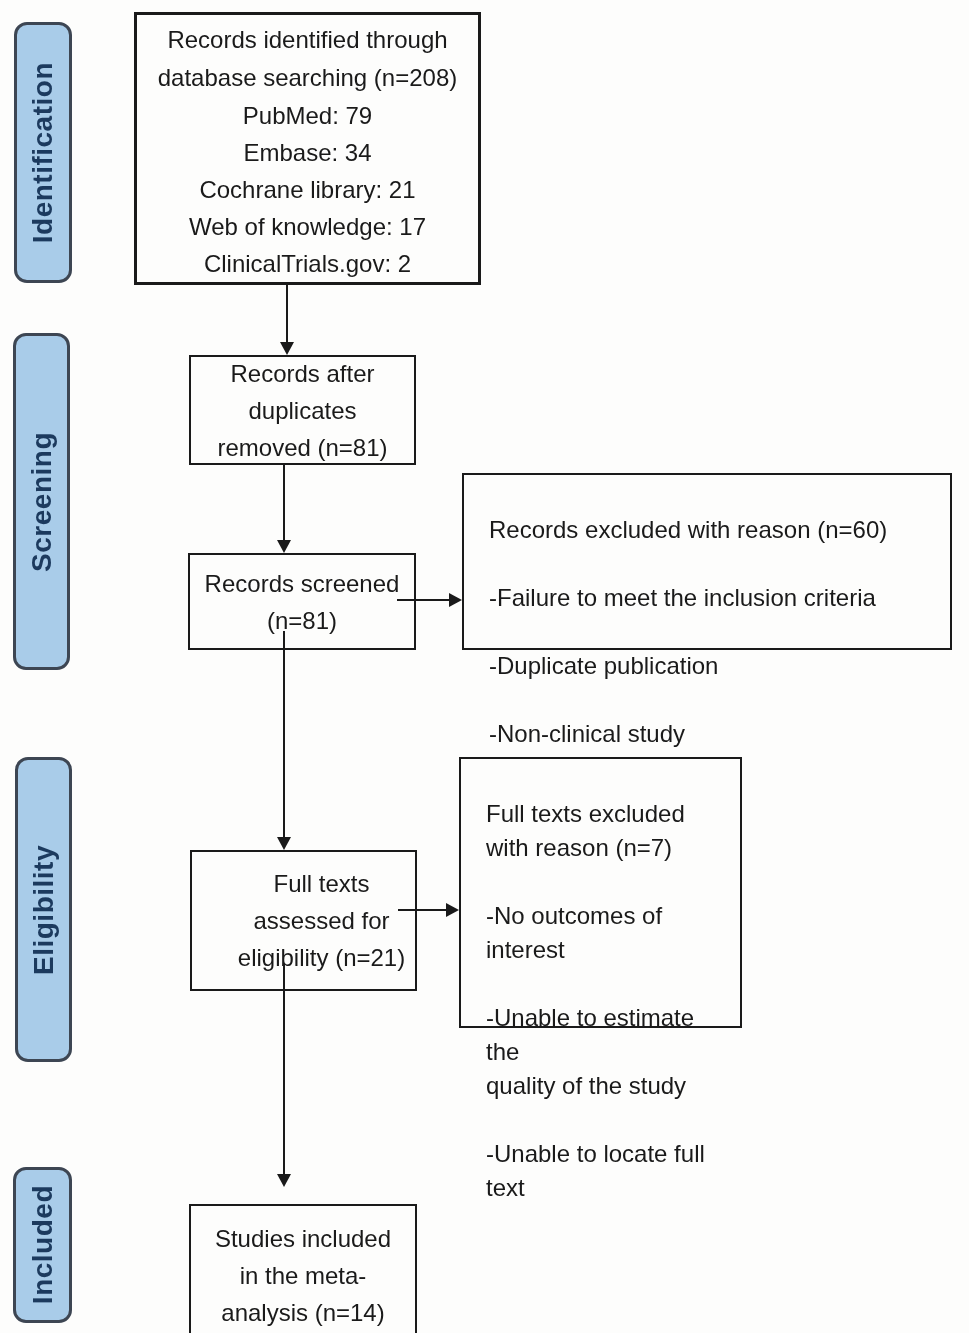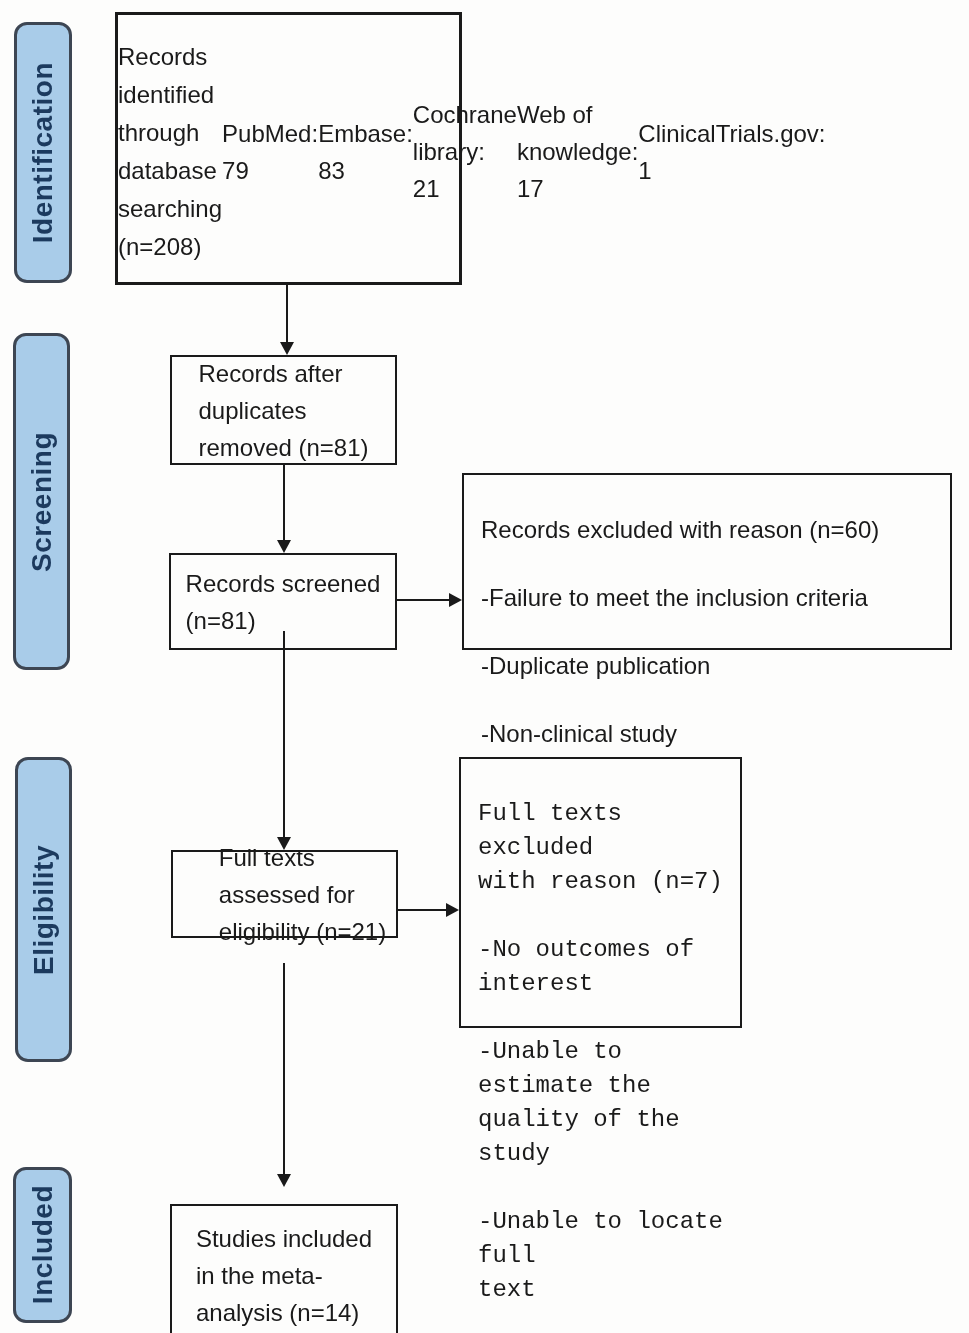--- a/index.html
+++ b/index.html
@@ -46,47 +46,48 @@
     position: absolute;
     background: #fdfdfc;
     border: 2px solid #1a1a1a;
     box-sizing: border-box;
     color: #1a1a1a;
     font-size: 24px;
     line-height: 37px;
   }
   .center-box {
     display: flex;
-    flex-direction: row;
+    flex-direction: column;
     align-items: center;
     justify-content: center;
-    text-align: left;
+    text-align: center;
     white-space: pre-line;
+    margin-left: 19px;
   }
   .left-box {
     text-align: left;
     white-space: pre-line;
-    padding: 4px 17px;
+    padding: 4px 25px;
     line-height: 34px;
   }
 
   #box-identified {
     left: 115px; top: 12px; width: 347px; height: 273px;
     border-width: 3px;
     justify-content: flex-start;
     padding-top: 6px;
   }
   #box-identified .box-title { line-height: 38px; }
   #box-after-duplicates { left: 170px; top: 355px;  width: 227px; height: 110px; }
   #box-screened         { left: 169px; top: 553px;  width: 228px; height: 97px;  }
-  #box-full-texts       { left: 171px; top: 850px;  width: 227px; height: 88px; padding-left: 36px; }
+  #box-full-texts       { left: 171px; top: 850px;  width: 227px; height: 141px; padding-left: 36px; }
   #box-included-studies { left: 170px; top: 1204px; width: 228px; height: 143px; }
 
   #box-records-excluded   { left: 462px; top: 473px; width: 490px; height: 177px; }
-  #box-full-texts-excluded{ left: 459px; top: 757px; width: 283px; height: 271px; font-family: Liberation Mono, monospace; }
+  #box-full-texts-excluded{ left: 459px; top: 757px; width: 283px; height: 271px; }
 
   
   .vline, .hline {
     position: absolute;
     background: #1a1a1a;
   }
   .vline { width: 2px; }
   .hline { height: 2px; }
   .head-down {
     position: absolute;
@@ -131,24 +132,24 @@
     <span>Eligibility</span>
   </div>
   <div class="stage" id="stage-included">
     <span>Included</span>
   </div>
 
   <div class="fbox center-box" id="box-identified">
     <div class="box-title">Records identified through
 database searching (n=208)</div>
     <div>PubMed: 79</div>
-    <div>Embase: 83</div>
+    <div>Embase: 34</div>
     <div>Cochrane library: 21</div>
     <div>Web of knowledge: 17</div>
-    <div>ClinicalTrials.gov: 1</div>
+    <div>ClinicalTrials.gov: 2</div>
   </div>
 
   <div class="fbox center-box" id="box-after-duplicates">
     <div>Records after
 duplicates
 removed (n=81)</div>
   </div>
 
   <div class="fbox center-box" id="box-screened">
     <div>Records screened

